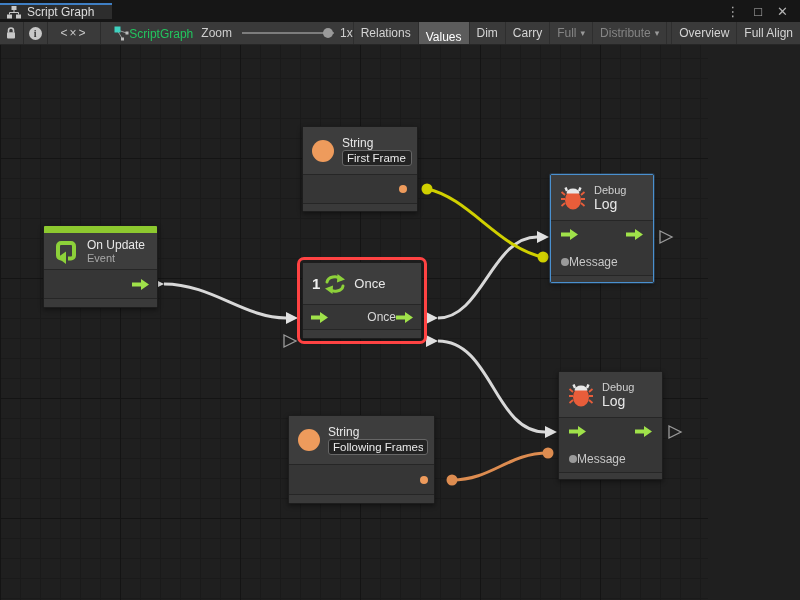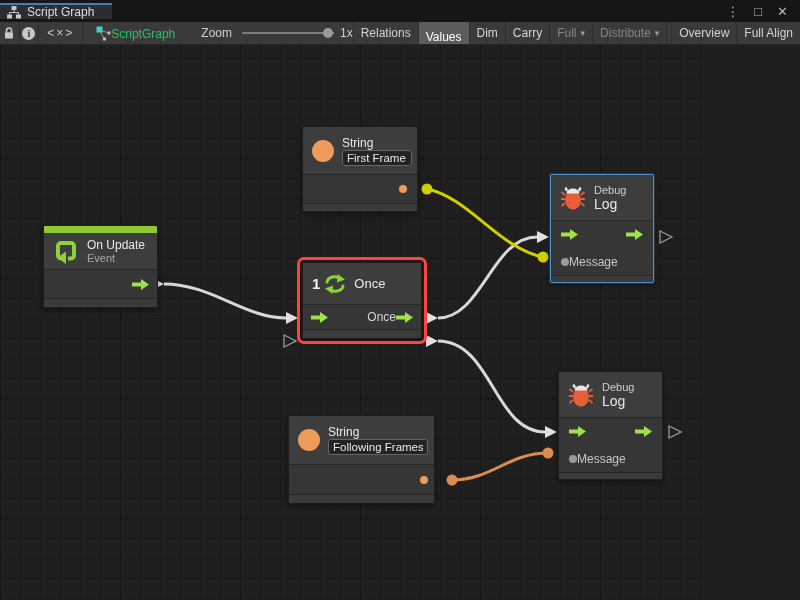--- a/index.html
+++ b/index.html
@@ -17,21 +17,21 @@
 
   
   .toolbar { height:23px; background:#3a3a3a; border-bottom:1px solid #262626; display:flex;
          align-items:center; font-size:12px; color:#cfcfcf; }
   .tseg { height:100%; display:flex; align-items:center; justify-content:center; border-right:1px solid #2b2b2b; }
   .tseg.lock { width:30px; } .tseg.info { width:30px; } .tseg.code { width:68px; letter-spacing:2px; color:#c9c9c9; }
   .info-circle { width:13px; height:13px; border-radius:50%; background:#c8c8c8; color:#333;
          font-size:10px; font-weight:bold; display:flex; align-items:center; justify-content:center;
          font-family:"Liberation Serif", serif; }
   .graphsel { display:flex; align-items:flex-end; margin-left:13px; color:#22c55e; }
-  .zoomctl { display:flex; align-items:center; margin-left:26px; }
+  .zoomctl { display:flex; align-items:center; margin-left:8px; }
   .zoom-track { position:relative; width:92px; height:2px; background:#7d7d7d; margin:0 6px 0 10px; }
   .zoom-handle { position:absolute; top:-4px; left:81px; width:10px; height:10px; border-radius:50%; background:#9a9a9a; }
   .tb-right { margin-left:auto; display:flex; height:100%; }
   .tbtn { display:flex; align-items:center; gap:4px; padding:0 7px; border-left:1px solid #2e2e2e;
           height:100%; white-space:nowrap; color:#d4d4d4; }
   .tbtn.active { background:#5c5c5c; color:#ffffff;align-items:flex-end; }
   .tbtn.disabled { color:#858585; }
   .tbtn .dd { font-size:9px; color:#9a9a9a; }
   .gapper { width:5px; border-left:1px solid #2e2e2e; }
 

